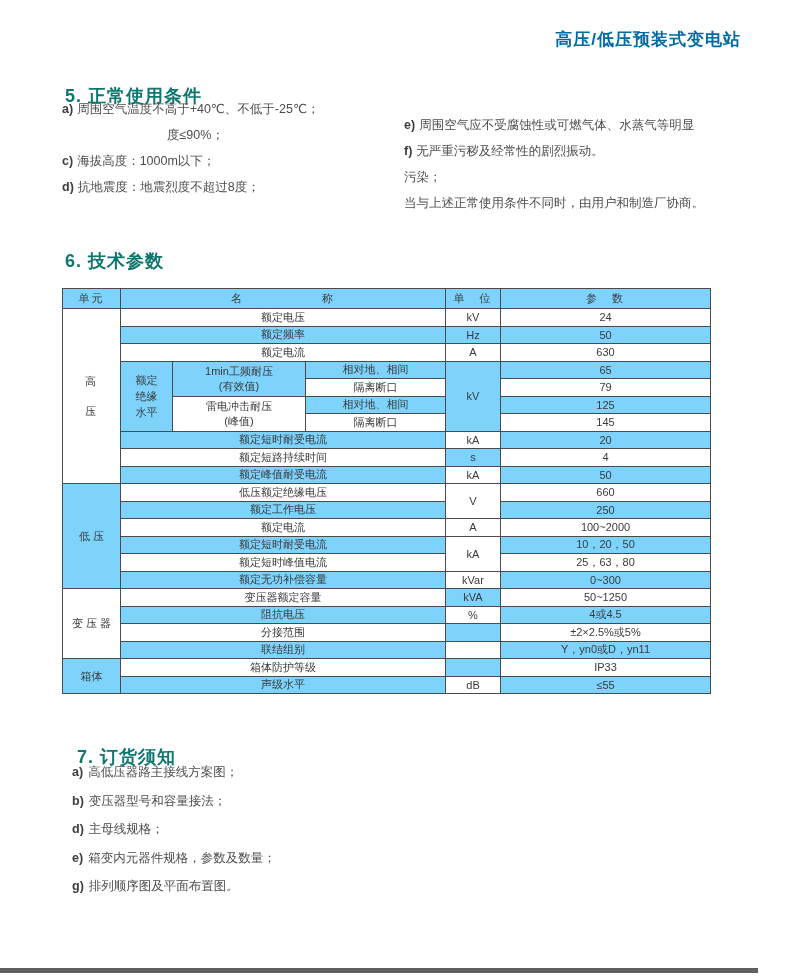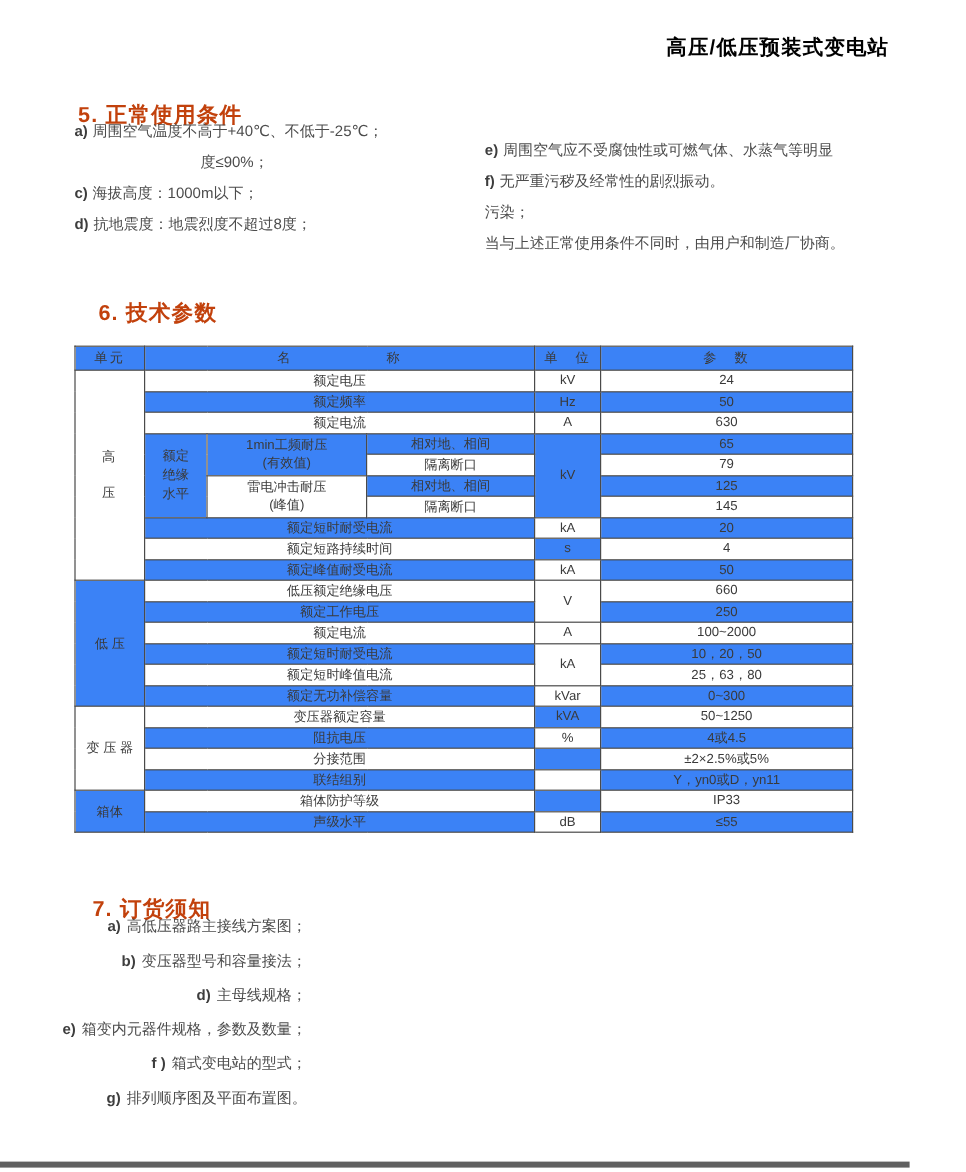--- a/index.html
+++ b/index.html
@@ -4,54 +4,54 @@
 <style>
   html,body{margin:0;padding:0;}
   body{
     width:805px;height:977px;position:relative;background:#ffffff;
     font-family:"Liberation Sans","DejaVu Sans",sans-serif;
     color:#4a4a4a;overflow:hidden;
   }
   .abs{position:absolute;}
   
   .doc-title{
-    top:28px;right:64px;color:#000000;font-size:17px;font-weight:bold;
+    top:28px;right:64px;color:#0369a1;font-size:17px;font-weight:bold;
     letter-spacing:1px;
   }
   
   .sec-heading{
-    color:#c2410c;font-size:18px;font-weight:bold;letter-spacing:1px;
+    color:#0f766e;font-size:18px;font-weight:bold;letter-spacing:1px;
   }
   #sec5-heading{left:65px;top:84px;}
-  #sec6-heading{left:82px;top:249px;}
+  #sec6-heading{left:65px;top:249px;}
   #sec7-heading{left:65px;top:745px;margin-left:12px;}
   
   .cond-col{font-size:12.5px;line-height:26px;color:#4c4c4c;}
   #cond-left{left:62px;top:96px;width:345px;}
   #cond-right{left:404px;top:112px;width:350px;}
   .cond-line{white-space:nowrap;}
   .cond-line .lbl{font-weight:bold;color:#3d3d3d;margin-right:4px;}
   .cond-line.indent{padding-left:105px;}
   
   #tech-table{
     left:62px;top:288px;width:648px;border-collapse:collapse;table-layout:fixed;
     font-size:11px;color:#3a3a3a;
   }
   #tech-table td,#tech-table th{
     border:1px solid #4a4a4a;text-align:center;vertical-align:middle;
     padding:0;height:16.5px;font-weight:normal;background:#ffffff;
     overflow:hidden;
   }
   #tech-table th{height:19px;letter-spacing:2px;}
-  #tech-table .b{background:#3b82f6;}
+  #tech-table .b{background:#7dd3fc;}
   #tech-table .ml{white-space:pre-line;line-height:15px;}
   #tech-table .v2{white-space:pre-line;line-height:30px;letter-spacing:2px;}
   #tech-table .lv3{white-space:pre-line;line-height:16px;}
   
-  #order-list{left:52px;top:758px;font-size:12.5px;line-height:28.6px;color:#4c4c4c;text-align:right;}
+  #order-list{left:72px;top:758px;font-size:12.5px;line-height:28.6px;color:#4c4c4c;}
   #order-list .lbl{font-weight:bold;color:#3d3d3d;margin-right:5px;}
   
   .footer-bar{left:0;top:968px;width:758px;height:5px;background:#606060;}
 </style>
 </head>
 <body>
 
 <div class="abs doc-title">高压/低压预装式变电站</div>
 
 <div class="abs sec-heading" id="sec5-heading">5. 正常使用条件</div>
@@ -208,17 +208,16 @@
 </tbody>
   </table>
 
 <div class="abs sec-heading" id="sec7-heading">7. 订货须知</div>
 
 <div class="abs" id="order-list">
   <div><span class="lbl">a)</span><span>高低压器路主接线方案图；</span></div>
   <div><span class="lbl">b)</span><span>变压器型号和容量接法；</span></div>
   <div><span class="lbl">d)</span><span>主母线规格；</span></div>
   <div><span class="lbl">e)</span><span>箱变内元器件规格，参数及数量；</span></div>
-  <div><span class="lbl">f )</span><span>箱式变电站的型式；</span></div>
   <div><span class="lbl">g)</span><span>排列顺序图及平面布置图。</span></div>
 </div>
 
 <div class="abs footer-bar"></div>
 
 </body></html>

